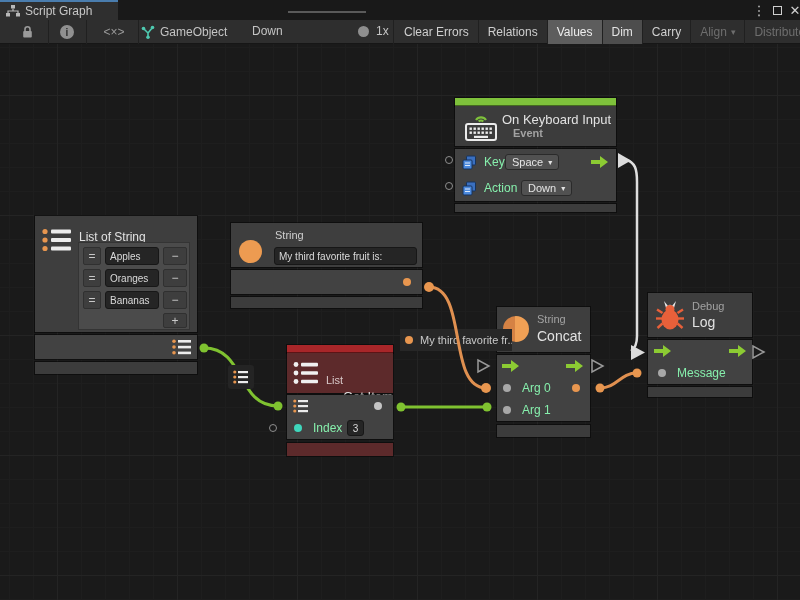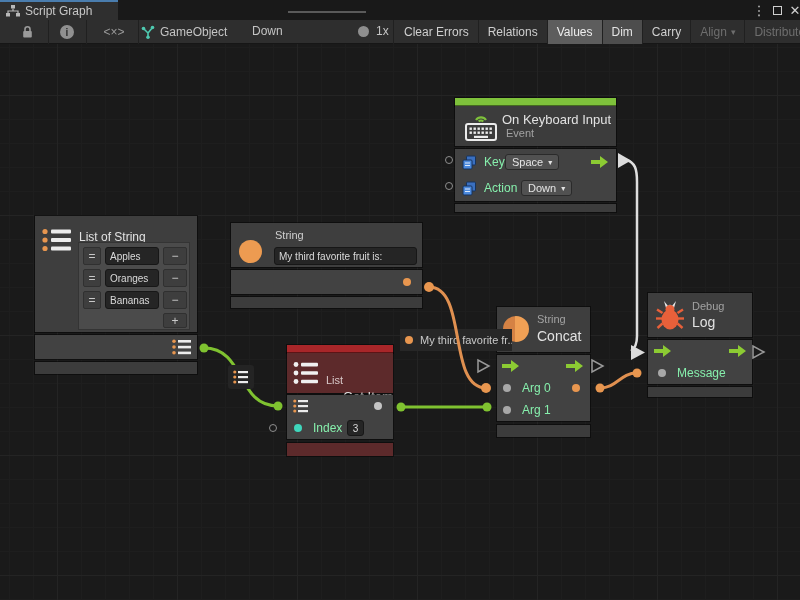--- a/index.html
+++ b/index.html
@@ -173,21 +173,21 @@
             <rect x="6.5" y="20.5" width="2.4" height="2.4"></rect>
               <rect x="10.5" y="20.5" width="2.4" height="2.4"></rect>
             <rect x="14.5" y="20.5" width="2.4" height="2.4"></rect>
               <rect x="18.5" y="20.5" width="2.4" height="2.4"></rect>
             <rect x="22.5" y="20.5" width="2.4" height="2.4"></rect>
               <rect x="26.5" y="20.5" width="2.4" height="2.4"></rect>
             <rect x="11" y="24.8" width="14" height="2.2"></rect>
           </g>
         </svg>
         <div class="ntitle" style="position:absolute;left:47px;top:6px;">On Keyboard Input</div>
-        <div class="nsub" style="position:absolute;left:51px;top:21px;">Event</div>
+        <div class="nsub" style="position:absolute;left:58px;top:21px;font-weight:bold;">Event</div>
       </div>
       <div class="gap"></div>
       <div class="sec bdy" style="height:52px;">
         <div class="nrow" style="height:26px;">
           <svg style="margin-left:7px;" width="15" height="15" viewBox="0 0 15 15">
             <rect x="4.5" y="1" width="9" height="9" rx="1" fill="#3a6fbf" stroke="#16335c"></rect>
             <rect x="1" y="5" width="9" height="9" rx="1" fill="#4c8ade" stroke="#16335c"></rect>
             <path d="M3 8 H8 M3 10.5 H8" stroke="#dce9fb" stroke-width="1"></path>
           </svg>
           <span class="nlabel" style="margin-left:7px;">Key</span>

